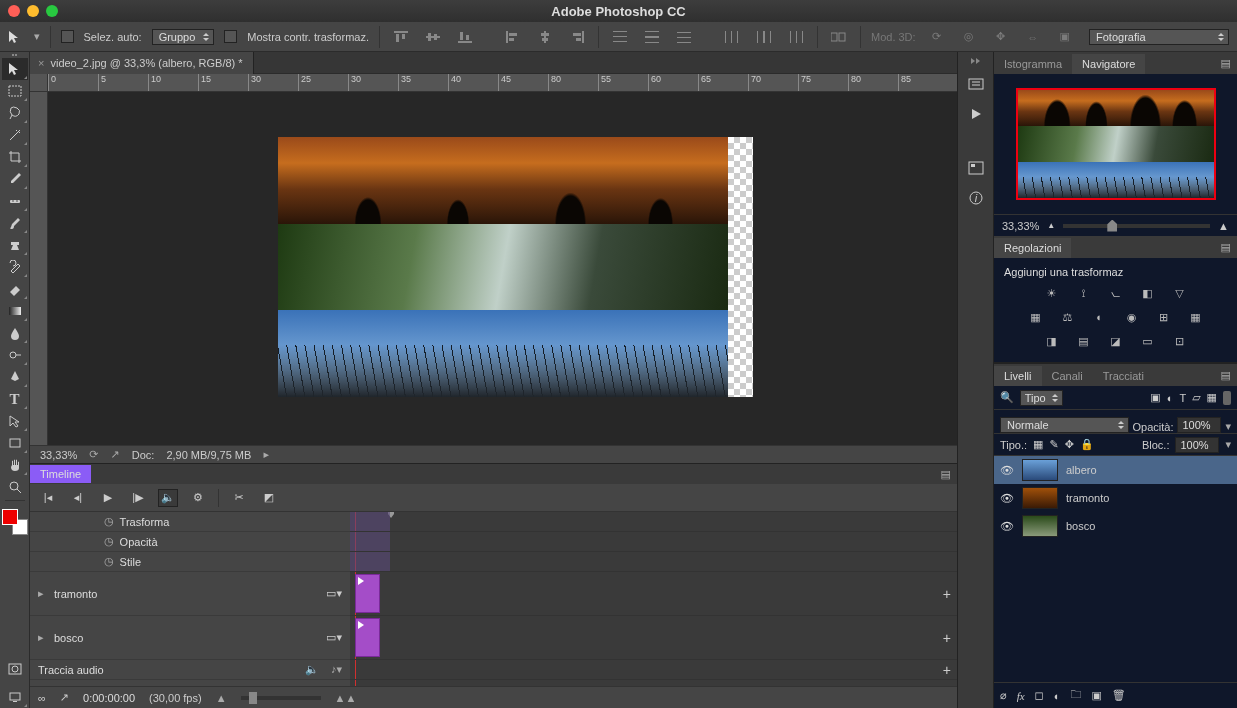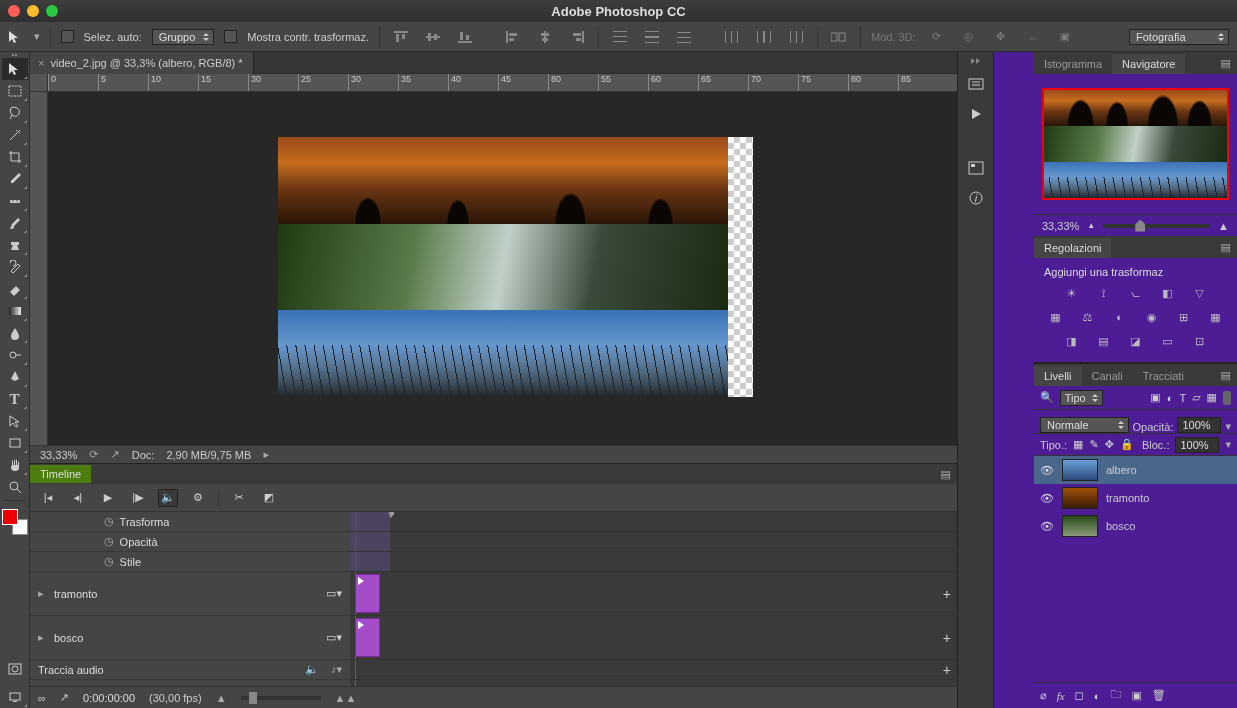--- a/index.html
+++ b/index.html
@@ -61,21 +61,21 @@
   repeating-linear-gradient(80deg, transparent 0 8px, #0a0a0a 8px 9px),
   linear-gradient(transparent,#0a0a0a); mix-blend-mode: multiply; opacity:0.85; }
 .canvas .checker { position: absolute; top: 0; right: -25px; width: 25px; height: 100%; background: repeating-conic-gradient(#ccc 0 25%, #fff 0 50%) 0 0/12px 12px; }
 
 .statusbar { height: 18px; background: #454545; border-top: 1px solid #333; display: flex; align-items: center; padding: 0 10px; gap: 12px; }
 .statusbar .icon { color: #aaa; }
 
 
 .timeline { height: 245px; background: #454545; border-top: 1px solid #222; display: flex; flex-direction: column; }
 .timeline-tab { height: 20px; background: #3a3a3a; display: flex; align-items: center; }
-.timeline-tab .tab { background: #4d7c0f; padding: 3px 10px; color: #ddd; }
+.timeline-tab .tab { background: #8b5cf6; padding: 3px 10px; color: #ddd; }
 .timeline-controls { height: 28px; display: flex; align-items: center; padding: 0 8px; gap: 10px; border-bottom: 1px solid #333; }
 .tbtn { width: 20px; height: 18px; display: flex; align-items: center; justify-content: center; color: #ccc; }
 .timeline-body { flex: 1; display: flex; position: relative; }
 .tl-left { width: 320px; background: #454545; display: flex; flex-direction: column; }
 .tl-row { height: 20px; display: flex; align-items: center; padding: 0 8px; gap: 6px; border-bottom: 1px solid #3a3a3a; }
 .tl-row.layer { height: 44px; }
 .tl-row .stopwatch { color: #aaa; }
 .tl-row .label { color: #ddd; }
 .tl-row .expand { width: 10px; color: #aaa; }
 .tl-right { flex: 1; background: #3a3a3a; position: relative; overflow: hidden; }
@@ -91,21 +91,21 @@
 .track .plus { position: absolute; right: 6px; top: 50%; transform: translateY(-50%); color: #ccc; font-size: 14px; }
 .tl-foot { height: 22px; background: #454545; border-top: 1px solid #333; display: flex; align-items: center; padding: 0 8px; gap: 14px; }
 .mountains { color: #aaa; }
 
 
 .dock-collapsed { width: 36px; background: #3a3a3a; border-left: 1px solid #222; display: flex; flex-direction: column; align-items: center; padding-top: 6px; gap: 10px; }
 .dock-collapsed .handle { width: 30px; height: 6px; display:flex; justify-content:center; gap:1px;}
 .dock-collapsed .ic { width: 24px; height: 20px; display: flex; align-items: center; justify-content: center; color: #ccc; }
 
 
-.panels { width: 244px; background: #4c1d95; border-left: 1px solid #222; display: flex; flex-direction: column; padding-left: 40px; }
+.panels { width: 244px; background: #0f172a; border-left: 1px solid #222; display: flex; flex-direction: column; }
 .panel-tabs { height: 22px; background: #3a3a3a; display: flex; align-items: flex-end; }
 .ptab { padding: 4px 10px; color: #999; }
 .ptab.active { background: #454545; color: #ddd; }
 .navigator { height: 140px; padding: 8px; display: flex; align-items: center; justify-content: center; }
 .nav-thumb { width: 200px; height: 112px; border: 2px solid #e01; position: relative; }
 .nav-thumb .s1,.nav-thumb .s2,.nav-thumb .s3 { height: 33.4%; }
 .nav-zoom { height: 22px; display: flex; align-items: center; padding: 0 8px; gap: 8px; border-top: 1px solid #333; }
 .nav-zoom .slider { flex: 1; height: 4px; background: #333; position: relative; }
 .nav-zoom .slider::after { content:""; position:absolute; left:30%; top:-4px; width:10px; height:12px; background:#888; clip-path: polygon(50% 0,100% 40%,100% 100%,0 100%,0 40%); }
 
@@ -250,21 +250,21 @@
       </svg>
     </span>
   <div class="sep"></div>
   <span style="color:#777;">Mod. 3D:</span>
   <span class="iconbtn" style="opacity:.4">⟳</span>
   <span class="iconbtn" style="opacity:.4">◎</span>
   <span class="iconbtn" style="opacity:.4">✥</span>
   <span class="iconbtn" style="opacity:.4">⇔</span>
   <span class="iconbtn" style="opacity:.4">▣</span>
   <div class="options-right">
-    <span class="select" style="width:100px;display:inline-block">Fotografia</span>
+    <span class="select" style="width:140px;display:inline-block">Fotografia</span>
   </div>
 </div>
 
 <div class="main">
 
   <div class="toolbar">
     <div style="height:4px;width:100%;display:flex;justify-content:center;gap:1px;">
         <span style="width:2px;height:2px;background:#888"></span>
         <span style="width:2px;height:2px;background:#888"></span>
       </div>

